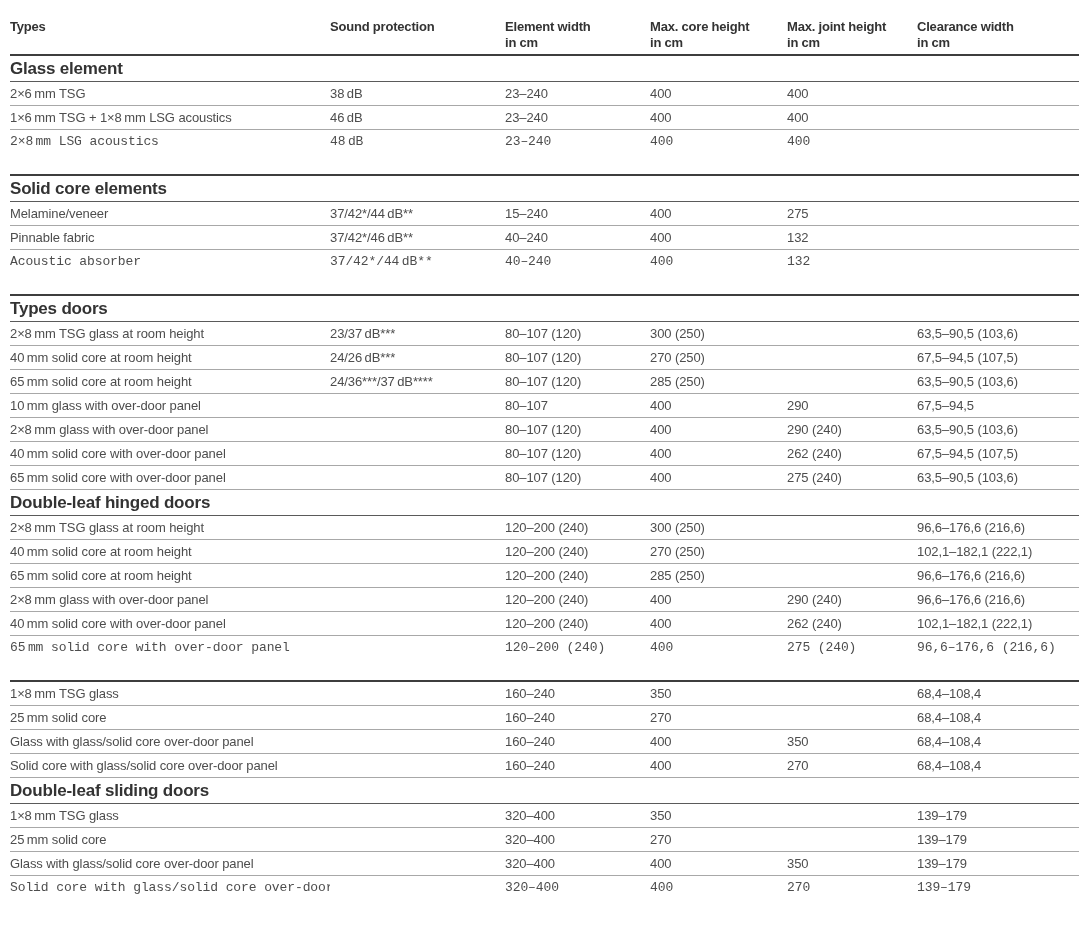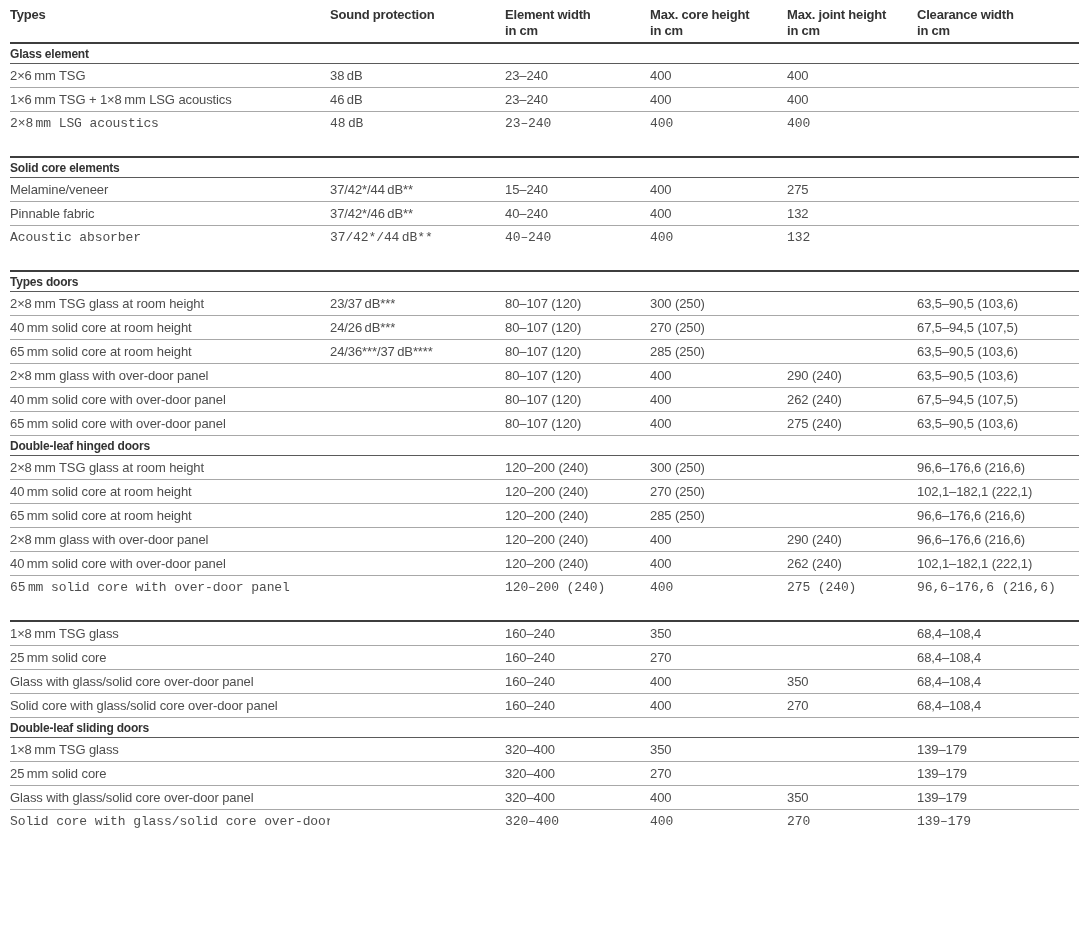--- a/index.html
+++ b/index.html
@@ -2,21 +2,21 @@
 <html><head>
 <meta charset="utf-8">
 <style>
   html,body{margin:0;padding:0;background:#ffffff;}
   body{
     width:1083px;height:946px;
     font-family:"Liberation Sans","DejaVu Sans",sans-serif;
     color:#4d4d4d;
     -webkit-font-smoothing:antialiased;
   }
-  .sheet{width:1010px;box-sizing:border-box;padding:4px 0 0 0;}
+  .sheet{width:1010px;box-sizing:border-box;padding:16px 0 0 0;}
   table.grid{
     border-collapse:collapse;
     table-layout:fixed;
     width:1069px;
     margin-left:10px;
   }
   col.c1{width:320px;}
   col.c2{width:175px;}
   col.c3{width:145px;}
   col.c4{width:137px;}
@@ -32,21 +32,21 @@
     padding:3px 6px 2px 0;
     height:33px;
     border-bottom:2px solid #3d3d3d;
   }
   .h-label{line-height:16px;}
   .h-sub{line-height:15px;min-height:15px;}
   #blocks table.grid{border-top:2px solid #3d3d3d;}
   #blocks table.grid:first-child{border-top:none;}
   #blocks table.grid + table.grid{margin-top:21px;}
   tr.section-row td{
-    font-size:12px;
+    font-size:17px;
     font-weight:bold;
     letter-spacing:-0.2px;
     color:#333333;
     padding:3px 0 2px 0;
     border-bottom:1px solid #5a5a5a;
   }
   tr.data-row td{
     font-size:13px;
     letter-spacing:-0.1px;
     color:#4d4d4d;
@@ -210,20 +210,28 @@
           </tr>
           <tr class="data-row">
             <td>65 mm solid core at room height</td>
             <td>24/36***/37 dB****</td>
             <td>80–107 (120)</td>
             <td>285 (250)</td>
             <td></td>
             <td>63,5–90,5 (103,6)</td>
           </tr>
           <tr class="data-row">
+            <td>10 mm glass with over-door panel</td>
+            <td></td>
+            <td>80–107</td>
+            <td>400</td>
+            <td>290</td>
+            <td>67,5–94,5</td>
+          </tr>
+          <tr class="data-row">
             <td>2×8 mm glass with over-door panel</td>
             <td></td>
             <td>80–107 (120)</td>
             <td>400</td>
             <td>290 (240)</td>
             <td>63,5–90,5 (103,6)</td>
           </tr>
           <tr class="data-row">
             <td>40 mm solid core with over-door panel</td>
             <td></td>

